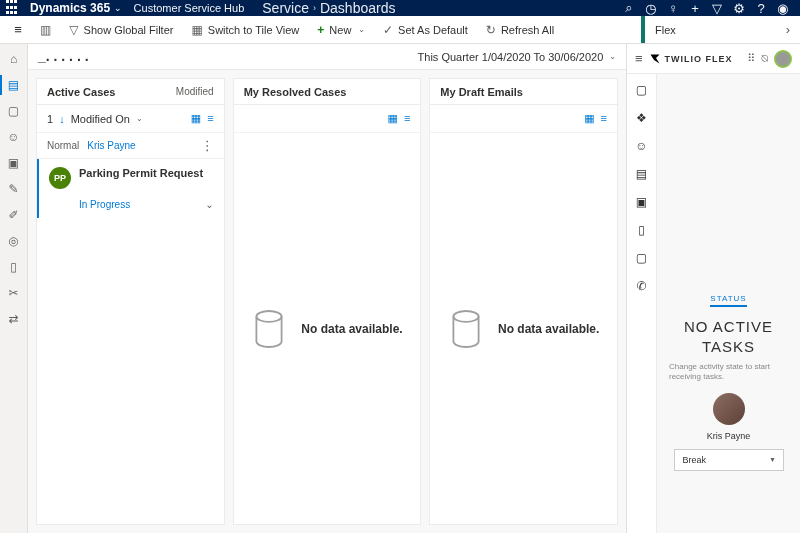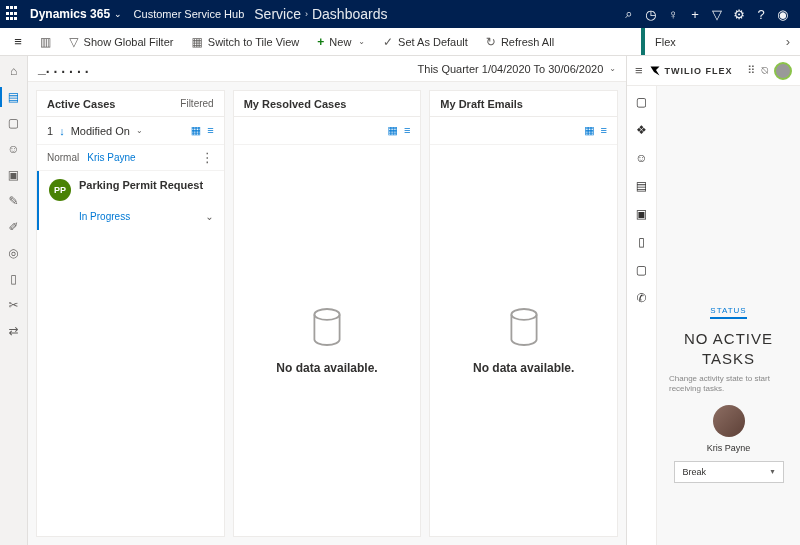--- a/index.html
+++ b/index.html
@@ -1,22 +1,22 @@
 <!DOCTYPE html>
 <html><head>
 <meta charset="utf-8">
 <style>
 *{box-sizing:border-box;margin:0;padding:0;font-family:'Segoe UI',Arial,sans-serif}
 body{width:800px;height:545px;overflow:hidden;background:#fff;font-size:11px;color:#333}
-.topbar{height:28px;background:#002050;color:#fff;display:flex;align-items:center;padding:0 6px}
+.topbar{height:16px;background:#002050;color:#fff;display:flex;align-items:center;padding:0 6px}
 .topbar .waffle{width:16px;height:16px;margin-right:8px;display:grid;grid-template-columns:repeat(3,3px);gap:1px;cursor:pointer}
 .topbar .waffle span{background:#fff;width:3px;height:3px}
 .topbar .brand{font-weight:600;font-size:12px;margin-right:4px}
 .topbar .chev{font-size:9px;margin-right:12px}
-.topbar .hub{font-size:11px;opacity:.95;margin-right:10px}
+.topbar .hub{font-size:11px;opacity:.95;margin-right:18px}
 .topbar .crumb{font-size:14px;opacity:.9}
 .topbar .crumb-sep{margin:0 4px;font-size:9px;opacity:.85}
 .topbar .spacer{flex:1}
 .topbar .ticon{width:22px;height:22px;display:flex;align-items:center;justify-content:center;cursor:pointer;font-size:13px;opacity:.95}
 .cmdrow{display:flex;height:28px;border-bottom:1px solid #e1dfdd}
 .cmdbar{flex:1;display:flex;align-items:center;background:#fff;padding:0 6px;gap:2px}
 .cmdbar .ham{width:24px;height:24px;display:flex;align-items:center;justify-content:center;cursor:pointer;font-size:13px;color:#323130}
 .cmdbar .cbtn{display:flex;align-items:center;gap:5px;padding:0 8px;height:24px;cursor:pointer;font-size:11px;color:#323130}
 .cmdbar .cicon{font-size:12px;color:#605e5c}
 .cmdbar .plus{color:#107c10;font-weight:bold}
@@ -45,21 +45,21 @@
 .colsub .vic{color:#0078d4;font-size:11px;cursor:pointer}
 .caserow{display:flex;align-items:center;padding:5px 10px;border-bottom:1px solid #f3f2f1;font-size:10px;color:#605e5c}
 .caserow .pri{margin-right:8px}
 .caserow .own{color:#0078d4;cursor:pointer}
 .caserow .more{margin-left:auto;color:#605e5c;cursor:pointer;font-size:13px}
 .caseitem{display:flex;padding:8px 10px 4px;align-items:flex-start;gap:8px;border-left:2px solid #0078d4;margin-left:0}
 .caseitem .badge{width:22px;height:22px;border-radius:50%;background:#498205;color:#fff;display:flex;align-items:center;justify-content:center;font-size:9px;font-weight:600;flex-shrink:0}
 .caseitem .ct{font-size:11px;font-weight:600;color:#323130}
 .casestatus{display:flex;align-items:center;padding:6px 10px 8px 40px;font-size:10px;color:#0078d4;border-left:2px solid #0078d4}
 .casestatus .exp{margin-left:auto;color:#605e5c;font-size:10px;cursor:pointer}
-.empty{flex:1;display:flex;flex-direction:column;align-items:center;justify-content:center;gap:14px;color:#605e5c}
+.empty{flex:1;display:flex;flex-direction:row;align-items:center;justify-content:center;gap:14px;color:#605e5c}
 .empty .dbico{width:36px;height:40px}
 .empty .etxt{font-size:12px;font-weight:600;color:#323130}
 .flexpane{width:174px;border-left:1px solid #e1dfdd;background:#fff;display:flex;flex-direction:column}
 .flexbar{height:30px;display:flex;align-items:center;padding:0 8px;border-bottom:1px solid #edebe9;gap:6px}
 .flexbar .fham{font-size:13px;color:#605e5c;cursor:pointer}
 .flexbar .flogo{display:flex;align-items:center;gap:4px;font-size:9px;font-weight:600;letter-spacing:1px;color:#323130}
 .flexbar .flogo svg{width:12px;height:12px}
 .flexbar .fr{margin-left:auto;display:flex;gap:6px;align-items:center}
 .flexbar .fr .fic{font-size:11px;color:#605e5c;cursor:pointer}
 .flexbar .avatar{width:18px;height:18px;border-radius:50%;background:#999;border:2px solid #8bc34a}
@@ -161,21 +161,21 @@
     <div class="cutpage">_. . .  .  .  .</div>
     <div class="datebar">
       <span>This Quarter 1/04/2020 To 30/06/2020</span>
       <span class="ddchev">⌄</span>
     </div>
     <div class="columns">
 
       <div class="col">
         <div class="colhead">
           <span>Active Cases</span>
-          <span class="filt">Filtered</span>
+          <span class="filt">Modified</span>
         </div>
         <div class="colsub">
           <span class="cnt">1</span>
           <span class="sarr">↓</span>
           <span class="sortlbl">Modified On</span>
           <span class="ddchev">⌄</span>
           <div class="vicons">
             <span class="vic">▦</span>
             <span class="vic">≡</span>
           </div>

